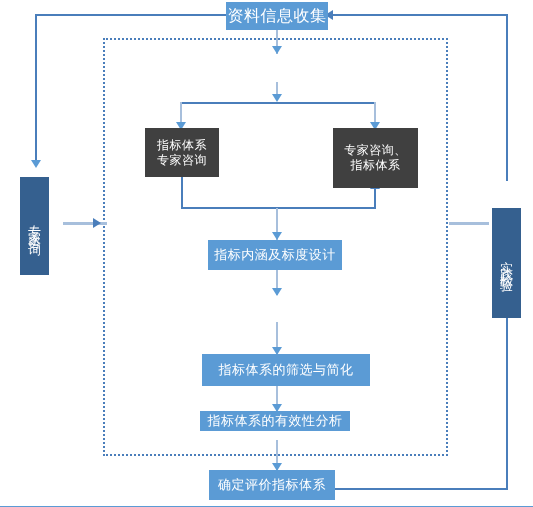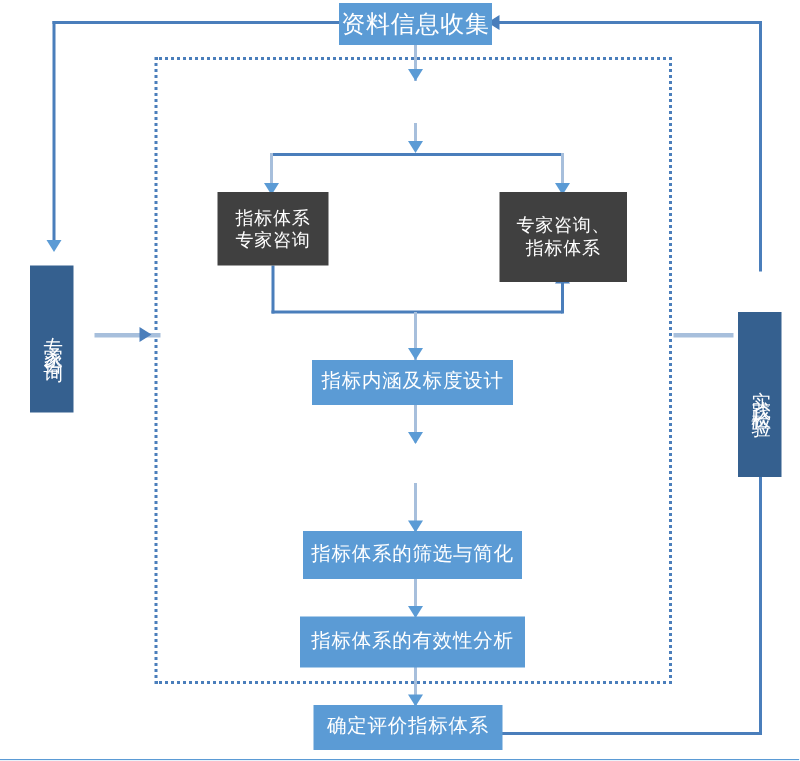--- a/index.html
+++ b/index.html
@@ -148,23 +148,23 @@
   </div>
 
   <div class="node muted" style="left:333px; top:128px; width:85px; height:60px; font-size:12px; flex-direction:column;">
     <span>专家咨询、</span>
     <span>指标体系</span>
   </div>
 
   <div class="node primary" style="left:208px; top:240px; width:134px; height:30px; font-size:13px;">指标内涵及标度设计</div>
 
 
-  <div class="node primary" style="left:202px; top:354px; width:146px; height:32px; font-size:13px;">指标体系的筛选与简化</div>
+  <div class="node primary" style="left:202px; top:354px; width:168px; height:32px; font-size:13px;">指标体系的筛选与简化</div>
 
-  <div class="node primary" style="left:200px; top:411px; width:150px; height:34px; font-size:13px;">指标体系的有效性分析</div>
+  <div class="node primary" style="left:200px; top:411px; width:150px; height:20px; font-size:13px;">指标体系的有效性分析</div>
 
   <div class="node primary" style="left:209px; top:470px; width:126px; height:30px; font-size:13px;">确定评价指标体系</div>
 
   <div class="node dark vtext" style="left:20px; top:177px; width:29px; height:98px; font-size:13px;">专家咨询</div>
 
   <div class="node dark vtext" style="left:492px; top:208px; width:29px; height:110px; font-size:13px;">实践检验</div>
 
   <div class="canvas-rule" style="top:506px;"></div>
 
 </div>

